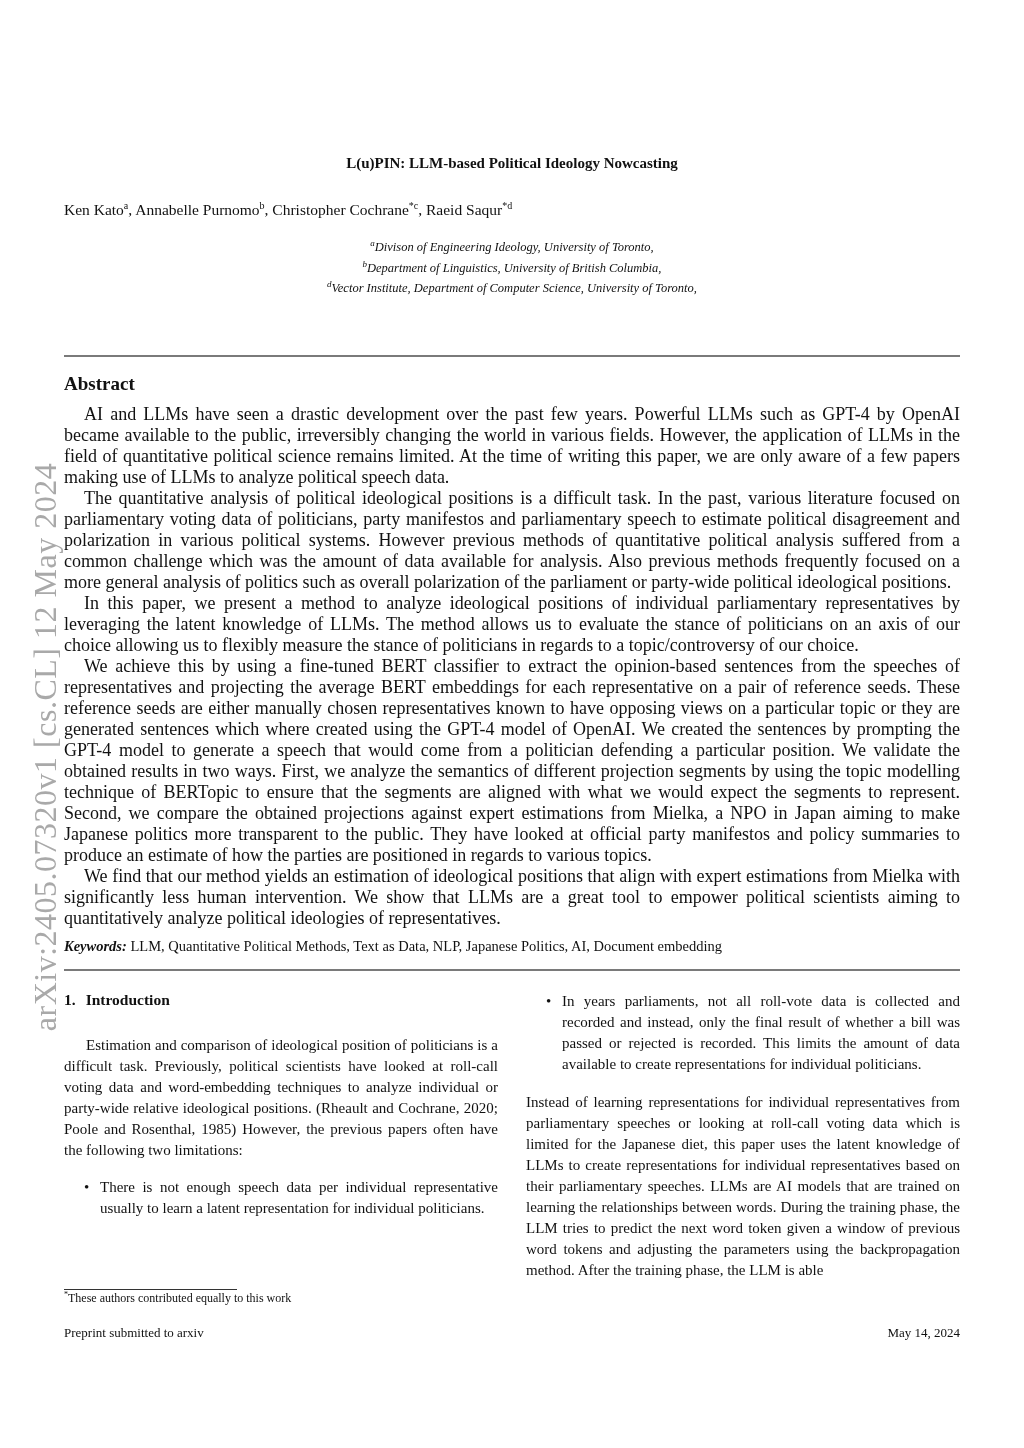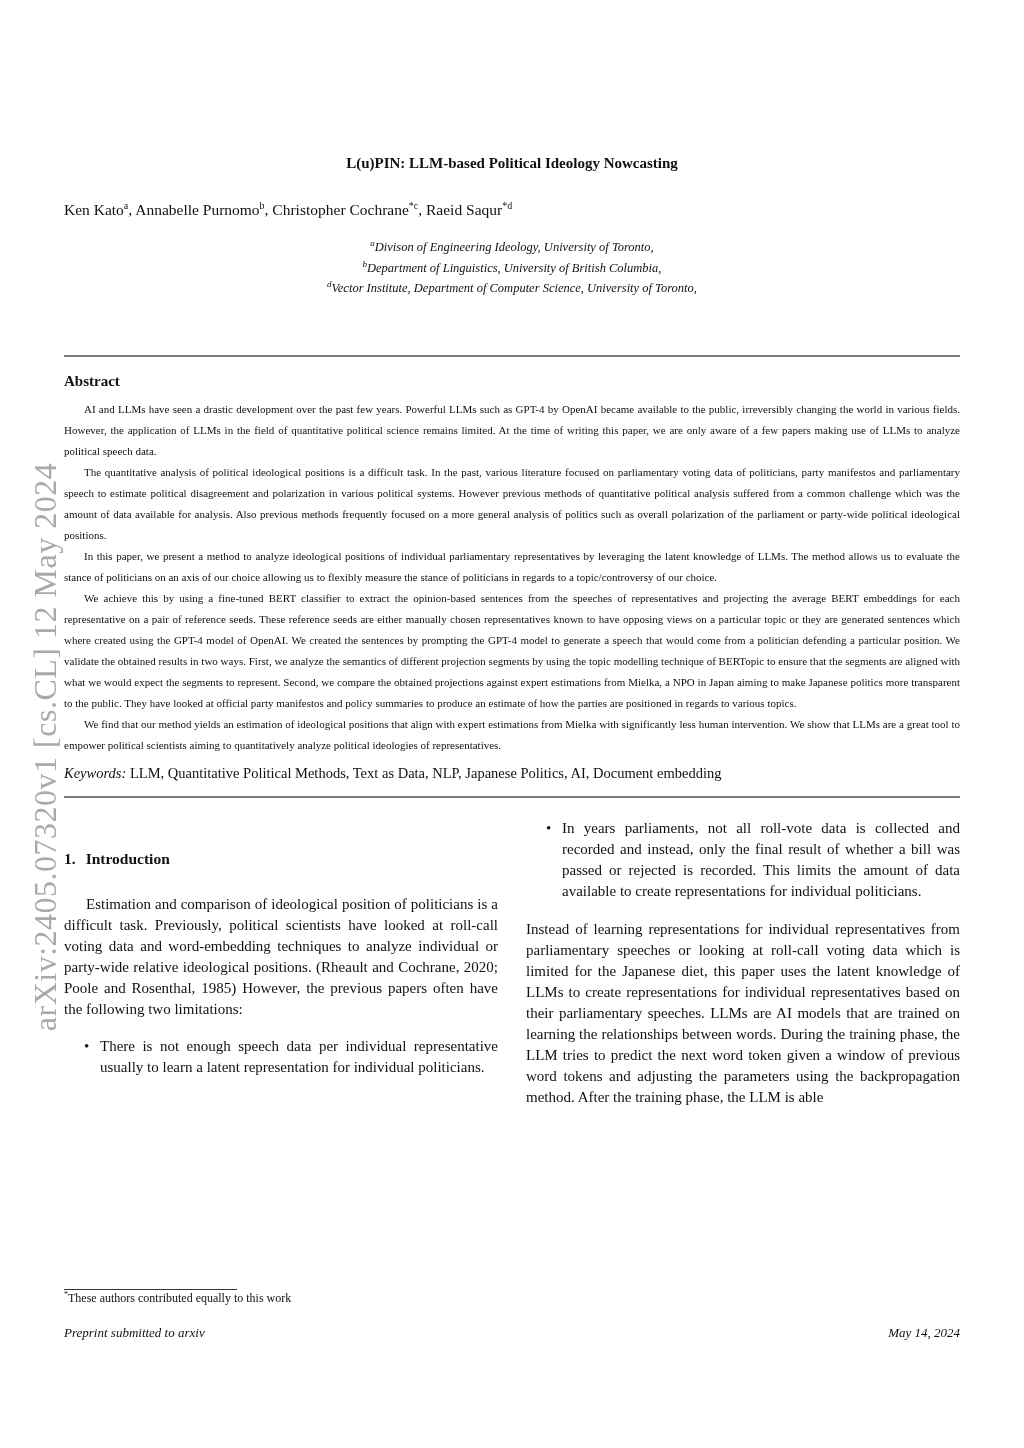--- a/index.html
+++ b/index.html
@@ -52,45 +52,44 @@
     border: none;
     border-top: 2px solid #7a7a7a;
     height: 0;
   }
   .rule-1 { margin-top: 58px; }
   .rule-2 { margin-top: 14px; }
 
   .abstract-heading {
     margin-top: 16px;
     font-weight: bold;
-    font-size: 15px;
+    font-size: 19px;
   }
   .abstract-body { margin-top: 9px; }
   .abstract-body p {
-    font-size: 11px;
+    font-size: 18px;
     line-height: 21px;
     text-align: justify;
     text-indent: 20px;
   }
   .keywords-line {
     margin-top: 9px;
     font-size: 14.5px;
   }
-  .keywords-label { font-style: italic; }
+  .keywords-label { font-style: italic; font-weight: bold; }
 
   .columns {
     margin-top: 20px;
     display: flex;
     justify-content: space-between;
   }
   .col { width: 434px; }
   .section-heading {
     font-size: 15.5px;
     font-weight: bold;
-    margin-top: 32px;
   }
   .section-heading .sec-num { margin-right: 10px; }
   .col p {
     font-size: 15px;
     line-height: 21px;
     text-align: justify;
   }
   .col .para-indent { text-indent: 22px; }
   .col-left .body-para { margin-top: 26px; }
   .col-right .body-para { margin-top: 17px; }
@@ -125,21 +124,20 @@
   }
   .footnote-text sup { font-size: 8px; }
 
   .page-footer {
     position: absolute;
     left: 64px;
     right: 64px;
     top: 1325px;
     display: flex;
     justify-content: space-between;
-    font-style: italic;
     font-size: 13px;
   }
 </style>
 </head>
 <body>
 
 <div class="page">
 
   <div class="arxiv-stamp">arXiv:2405.07320v1  [cs.CL]  12 May 2024</div>
 

